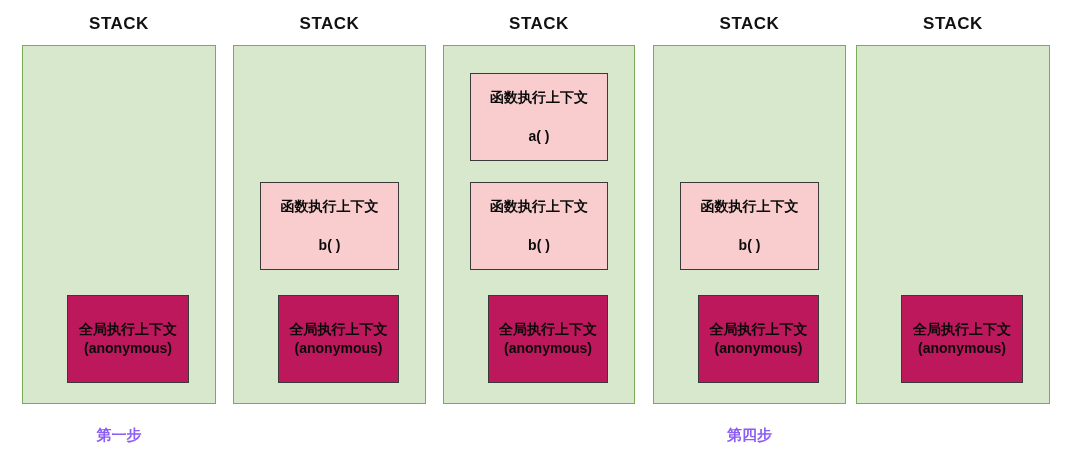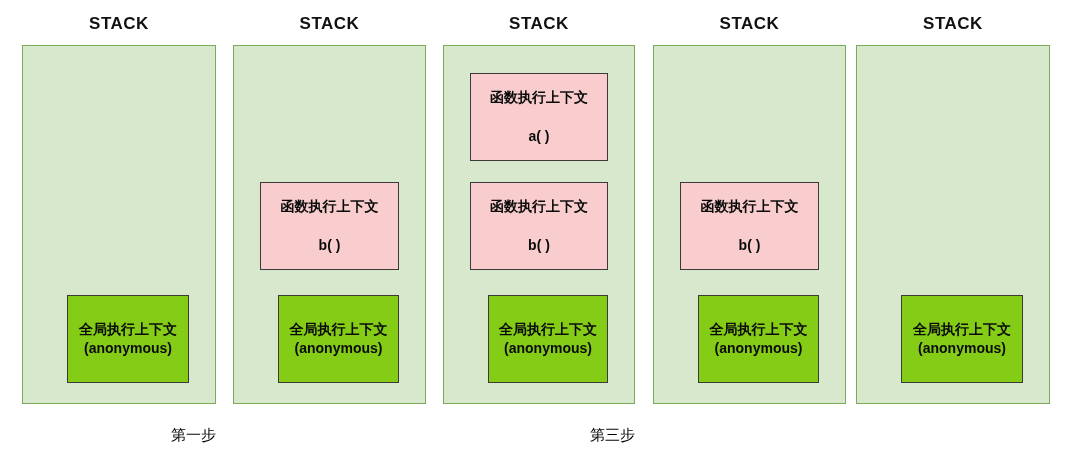--- a/index.html
+++ b/index.html
@@ -39,45 +39,45 @@
     width: 100%;
     height: 359px;
     background: #d7e8cd;
     border: 1px solid #7aab5a;
   }
   .step-label {
     position: absolute;
     top: 425px;
     left: 0;
     width: 100%;
-    text-align: right;
+    text-align: center;
     font-size: 15px;
-    font-weight: normal;
-    color: #000000;
+    font-weight: bold;
+    color: #8b5cf6;
     line-height: 20px;
   }
   .frame {
     position: absolute;
     left: 26px;
     right: 26px;
     height: 88px;
     border: 1px solid #3a3a3a;
     display: flex;
     flex-direction: column;
     align-items: center;
     justify-content: center;
     font-size: 14px;
     font-weight: bold;
     color: #0a0a0a;
     line-height: 19px;
     text-align: center;
   }
   .frame .line1 { display: block; }
   .frame .line2 { display: block; }
-  .frame-global { background: #84cc16; margin-left: 18px; }
+  .frame-global { background: #be185d; margin-left: 18px; }
   .frame-function { background: #f9cdcd; gap: 20px; }
   
   .slot-top    { top: 27px; }
   .slot-mid    { top: 136px; }
   .slot-bottom { top: 249px; }
 </style>
 </head>
 <body>
 
 <div id="diagram">
@@ -113,34 +113,34 @@
         </div>
         <div class="frame slot-mid frame-function">
           <span class="line1">函数执行上下文</span>
           <span class="line2">b( )</span>
         </div>
         <div class="frame slot-bottom frame-global">
           <span class="line1">全局执行上下文</span>
           <span class="line2">(anonymous)</span>
         </div>
       </div>
-      <div class="step-label">第三步</div>
     </div>
     <div class="column" style="left: 653px; width: 193px;">
       <div class="stack-title">STACK</div>
       <div class="stack-body">
         <div class="frame slot-mid frame-function">
           <span class="line1">函数执行上下文</span>
           <span class="line2">b( )</span>
         </div>
         <div class="frame slot-bottom frame-global">
           <span class="line1">全局执行上下文</span>
           <span class="line2">(anonymous)</span>
         </div>
       </div>
+      <div class="step-label">第四步</div>
     </div>
     <div class="column" style="left: 856px; width: 194px;">
       <div class="stack-title">STACK</div>
       <div class="stack-body">
         <div class="frame slot-bottom frame-global">
           <span class="line1">全局执行上下文</span>
           <span class="line2">(anonymous)</span>
         </div>
       </div>
     </div>

